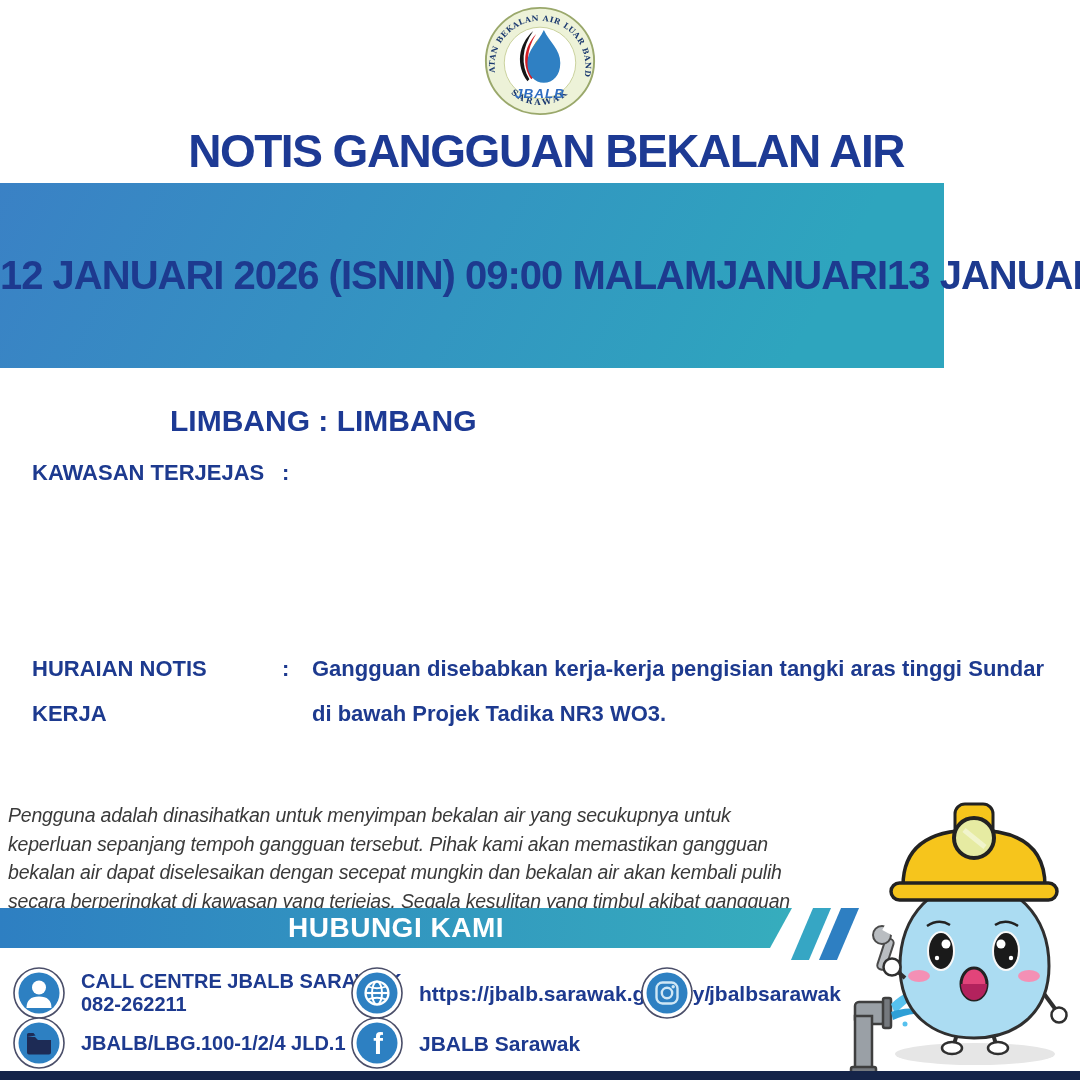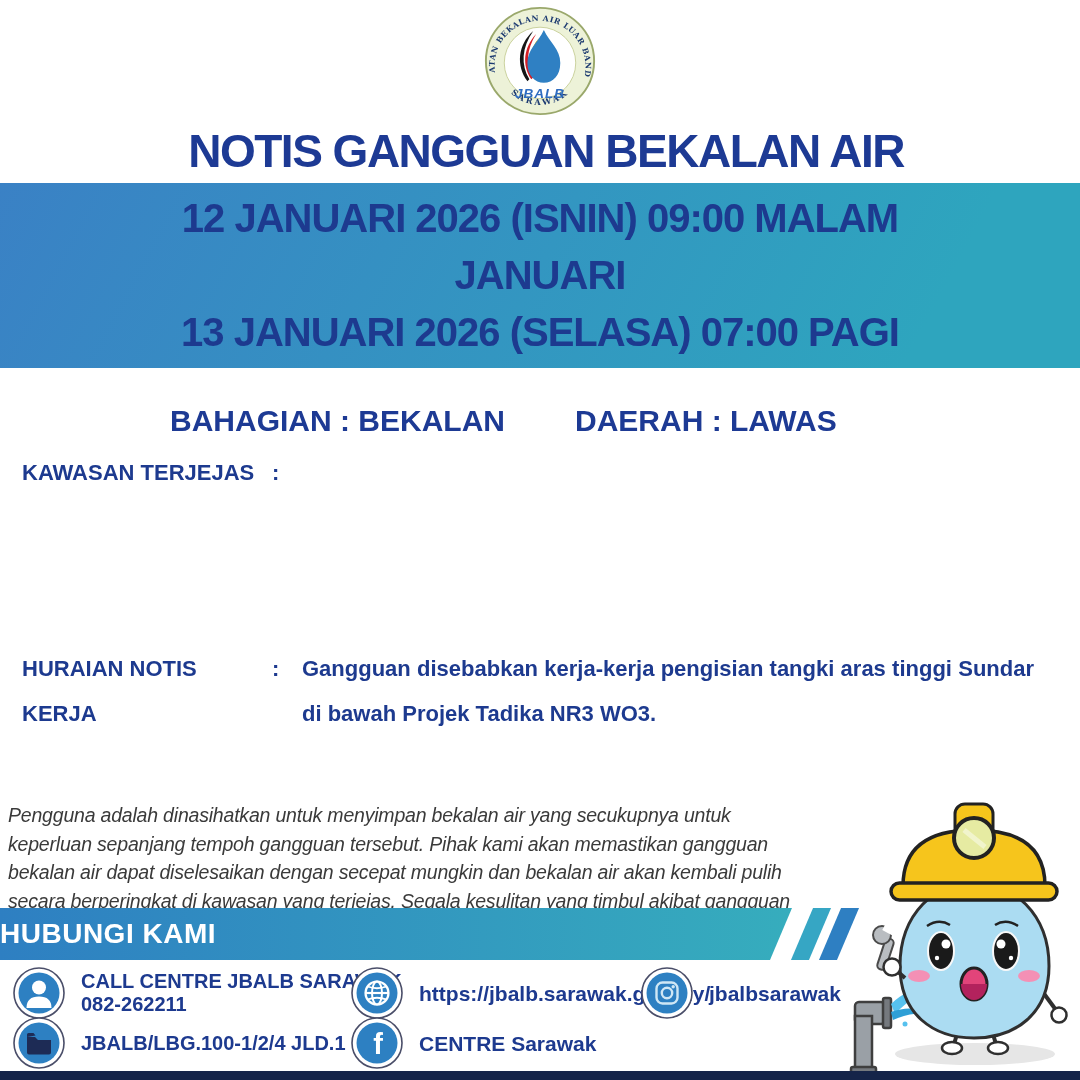--- a/index.html
+++ b/index.html
@@ -8,51 +8,51 @@
   .page{position:absolute;inset:0;background:#ffffff;}
 
   
   .logo{position:absolute;top:4px;left:472px;width:136px;height:114px;}
 
   
   .title{position:absolute;top:124px;left:0;width:904px;text-align:right;
          font-size:46px;font-weight:bold;color:#1d3a94;letter-spacing:-1.5px;}
 
   
-  .banner{position:absolute;top:183px;left:0;width:1080px;height:185px;
+  .banner{position:absolute;top:183px;left:0;width:944px;height:185px;
           background:linear-gradient(118deg,#3a81c5 0%,#2ea5be 85%);
-          display:flex;flex-direction:column;align-items:center;justify-content:center;}
+          display:flex;flex-direction:row;align-items:center;}
   .banner .line{font-size:40px;font-weight:bold;color:#1d3a8f;
                 letter-spacing:-1px;line-height:57px;white-space:nowrap;}
 
   
   .loc{position:absolute;top:404px;font-size:30px;font-weight:bold;color:#1d3a94;white-space:nowrap;}
   .loc.bahagian{left:170px;}
   .loc.daerah{left:575px;}
 
   
-  .detail{position:absolute;left:22px;width:1012px;display:grid;
+  .detail{position:absolute;left:32px;width:1012px;display:grid;
           grid-template-columns:250px 30px 732px;}
   .detail .lbl,.detail .colon,.detail .txt{
           font-size:22px;font-weight:bold;color:#1d3a8f;line-height:45px;}
   .detail .txt{text-align:justify;}
   .detail .txt p{margin:0;}
   .detail.kawasan{top:450px;}
   .detail.huraian{top:646px;}
 
   
   .advisory{position:absolute;top:801px;left:8px;width:782px;
             font-size:19.5px;font-style:italic;color:#3a3a3a;
             line-height:28.5px;letter-spacing:-0.2px;}
 
   
-  .contact-banner{position:absolute;top:908px;left:0;width:792px;height:52px;
+  .contact-banner{position:absolute;top:908px;left:0;width:792px;height:40px;
           background:linear-gradient(90deg,#2e7fc2 0%,#36adbd 100%);
           clip-path:polygon(0 0,100% 0,calc(100% - 22px) 100%,0 100%);
-          display:flex;align-items:center;justify-content:flex-start;}
+          display:flex;align-items:center;justify-content:center;}
   .contact-banner .cb-label{color:#ffffff;font-weight:bold;font-size:28px;letter-spacing:0.5px;}
   .stripe{position:absolute;top:908px;height:52px;width:18px;transform:skewX(-23deg);}
   .stripe.s1{left:802px;background:#36a6c4;}
   .stripe.s2{left:830px;background:#2e7fc2;}
 
   
   .contact-item{position:absolute;display:flex;align-items:center;gap:15px;height:54px;}
   .ci-call{left:12px;top:966px;}
   .ci-ref{left:12px;top:1016px;}
   .ci-web{left:350px;top:966px;}
@@ -94,22 +94,21 @@
   </svg>
 
   <div class="title">NOTIS GANGGUAN BEKALAN AIR BERJADUAL</div>
 
   <div class="banner">
     <div class="line">12 JANUARI 2026 (ISNIN) 09:00 MALAM</div>
     <div class="line">JANUARI</div>
     <div class="line">13 JANUARI 2026 (SELASA) 07:00 PAGI</div>
   </div>
 
-  <div class="loc bahagian">BAHAGIAN : BEKALAN</div>
-  <div class="loc daerah">DAERAH : LAWAS</div>
+  <div class="loc bahagian">LIMBANG : LIMBANG</div>
 
   <div class="detail kawasan">
     <div class="lbl">KAWASAN TERJEJAS</div>
     <div class="colon">:</div>
   </div>
 
   <div class="detail huraian">
     <div class="lbl">HURAIAN NOTIS KERJA</div>
     <div class="colon">:</div>
     <div class="txt">
@@ -162,21 +161,21 @@
     </svg>
     <div class="contact-text" style="font-size:21px;">https://jbalb.sarawak.gov.my/</div>
   </div>
 
   <div class="contact-item ci-fb">
     <svg width="54" height="54" viewBox="0 0 54 54">
       <circle cx="27" cy="27" r="25" fill="#ffffff" stroke="#4a4e69" stroke-width="1.6"></circle>
       <circle cx="27" cy="27" r="20.5" fill="#2d80c2"></circle>
       <text x="28" y="38" text-anchor="middle" font-family="Liberation Sans, sans-serif" font-size="29" font-weight="bold" fill="#ffffff">f</text>
     </svg>
-    <div class="contact-text" style="font-size:21px;">CENTRE Sarawak</div>
+    <div class="contact-text" style="font-size:21px;">JBALB Sarawak</div>
   </div>
 
   <div class="contact-item ci-ig">
     <svg width="54" height="54" viewBox="0 0 54 54">
       <circle cx="27" cy="27" r="25" fill="#ffffff" stroke="#4a4e69" stroke-width="1.6"></circle>
       <circle cx="27" cy="27" r="20.5" fill="#2d80c2"></circle>
       <rect x="16.5" y="16.5" width="21" height="21" rx="6" fill="none" stroke="#cfe7f5" stroke-width="2.4"></rect>
       <circle cx="27" cy="27" r="5.2" fill="none" stroke="#cfe7f5" stroke-width="2.4"></circle>
       <circle cx="33.2" cy="20.8" r="1.7" fill="#cfe7f5"></circle>
     </svg>

